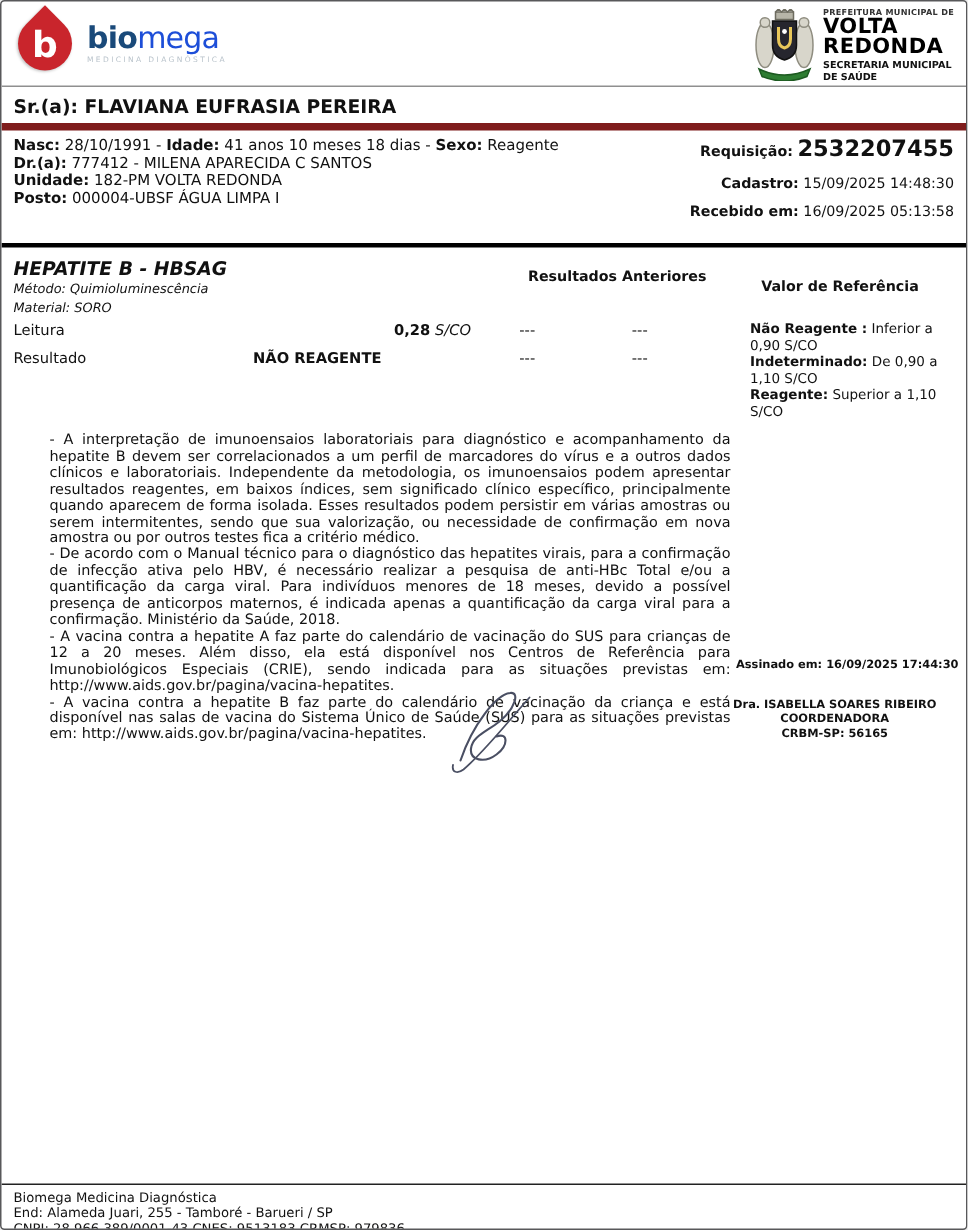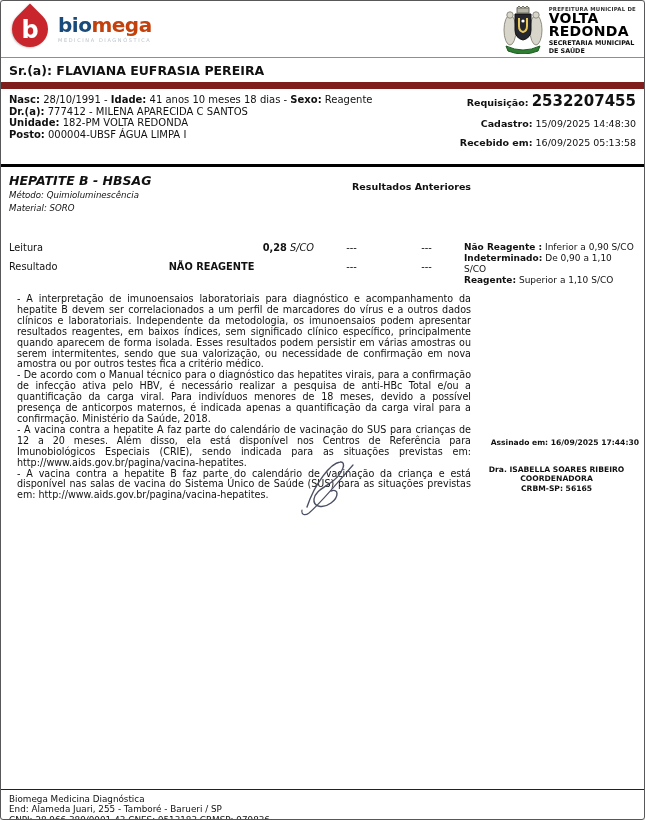--- a/index.html
+++ b/index.html
@@ -16,64 +16,64 @@
   .logo{ display:flex; align-items:center; gap:7px; }
   .drop{ position:relative; width:42px; height:46px; }
   .drop-shape{ position:absolute; left:3px; top:5px; width:36px; height:36px;
       background:#c9252c; border-radius:0 52% 52% 52%; transform:rotate(45deg);
       box-shadow:0 1px 2px rgba(0,0,0,.25); }
   .drop-letter{ position:absolute; left:0; top:6px; width:42px; height:36px;
       display:flex; align-items:center; justify-content:center;
       color:#fff; font-weight:bold; font-size:24px; line-height:1; }
   .wordmark-line{ font-size:20px; letter-spacing:-0.5px; line-height:20px; }
   .wm-bold{ font-weight:bold; color:#1a4a7a; }
-  .wm-light{ font-weight:bold; color:#c2410c; }
+  .wm-light{ font-weight:normal; color:#1d4ed8; }
   .tagline{ font-size:5px; letter-spacing:1.6px; color:#b9c3cb; margin-top:2px; }
   .muni{ display:flex; gap:5px; align-items:flex-start; }
   .muni-text{ text-align:left; }
   .muni-pre{ font-size:5.4px; font-weight:bold; color:#333; letter-spacing:.2px; }
   .muni-city{ font-size:14px; font-weight:900; color:#000; line-height:13px; letter-spacing:.3px; }
   .muni-dept{ font-size:6.4px; font-weight:bold; color:#111; line-height:7.5px; margin-top:2px; }
   
-  .patient-bar{ padding:5px 8px 4px; border-bottom:7px solid #7f1d1d;
+  .patient-bar{ padding:5px 8px 4px; border-bottom:5px solid #7f1d1d;
                 font-weight:bold; font-size:12.5px; }
   .info{ display:flex; justify-content:space-between; padding:5px 8px 0 8px; height:75px; }
   .info-left{ font-size:10px; line-height:11.6px; }
   .info-left b, .patient-bar b{ font-weight:bold; }
   .info-right{ text-align:right; font-size:9.5px; }
   .req-line{ line-height:14px; }
   .req-label{ font-weight:bold; }
   .req-value{ font-weight:bold; font-size:15px; }
   .reg-line{ margin-top:8px; }
   .reg-line b{ font-weight:bold; }
   .thick-rule{ border-top:3px solid #000; }
   
   .exam{ padding:6px 8px 0 8px; }
   .exam-head{ display:flex; }
   .exam-title-block{ width:330px; }
   .exam-title{ font-size:12.5px; font-weight:bold; font-style:italic; }
   .exam-meta{ font-size:8.6px; font-style:italic; line-height:10.5px; margin-top:2px; }
   .col-prev-head{ width:145px; text-align:center; font-weight:bold; font-size:9.5px; padding-top:8px; }
   .col-ref-head{ flex:1; text-align:center; font-weight:bold; font-size:9.5px; padding-top:15px; }
-  .exam-body{ display:flex; margin-top:29px; }
+  .exam-body{ display:flex; margin-top:4px;gap:36px; }
   .rows-left{ width:455px; }
   .result-row{ display:flex; font-size:9.8px; margin-bottom:8px; align-items:baseline; }
   .rr-label{ width:100px; }
   .rr-value{ width:205px; }
   .rr-value.right{ text-align:right; }
   .rr-value.center{ text-align:center; }
   .rr-num{ font-weight:bold; }
   .rr-unit{ font-style:italic; }
   .rr-result{ font-weight:bold; }
   .rr-prev{ width:75px; text-align:center; }
   .ref-col{ flex:1; font-size:9px; line-height:11px; }
   .ref-line b{ font-weight:bold; }
   
   .notes{ width:462px; padding:8px 0 0 8px; font-size:9.6px; line-height:10.9px;
-          text-align:justify; }
+          text-align:justify;margin-left:16px; }
   .notes p{ margin:0; }
   
   .sign-area{ position:absolute; left:8px; top:437px; width:630px; }
   .signed-at{ text-align:right; font-size:7.6px; font-weight:bold; }
   .sign-row{ display:flex; justify-content:flex-end; align-items:flex-start; margin-top:8px; }
   .sign-img{ width:150px; height:62px; margin-right:45px; }
   .doctor-block{ width:165px; text-align:center; font-size:7.6px; font-weight:bold;
                  line-height:9.3px; padding-top:10px; }
   
   .footer{ position:absolute; left:0; right:0; top:788px; border-top:1px solid #222;
@@ -177,20 +177,21 @@
         <div class="exam-meta">
           <span>Método:</span>
           <span>Quimioluminescência</span>
         </div>
         <div class="exam-meta">
           <span>Material:</span>
           <span>SORO</span>
         </div>
       </div>
       <div class="col-prev-head">Resultados Anteriores</div>
+      <div class="col-ref-head">Valor de Referência</div>
     </div>
 
     <div class="exam-body">
       <div class="rows-left">
         <div class="result-row">
           <div class="rr-label">Leitura</div>
           <div class="rr-value right">
             <span class="rr-num">0,28</span>
             <span class="rr-unit">S/CO</span>
           </div>

